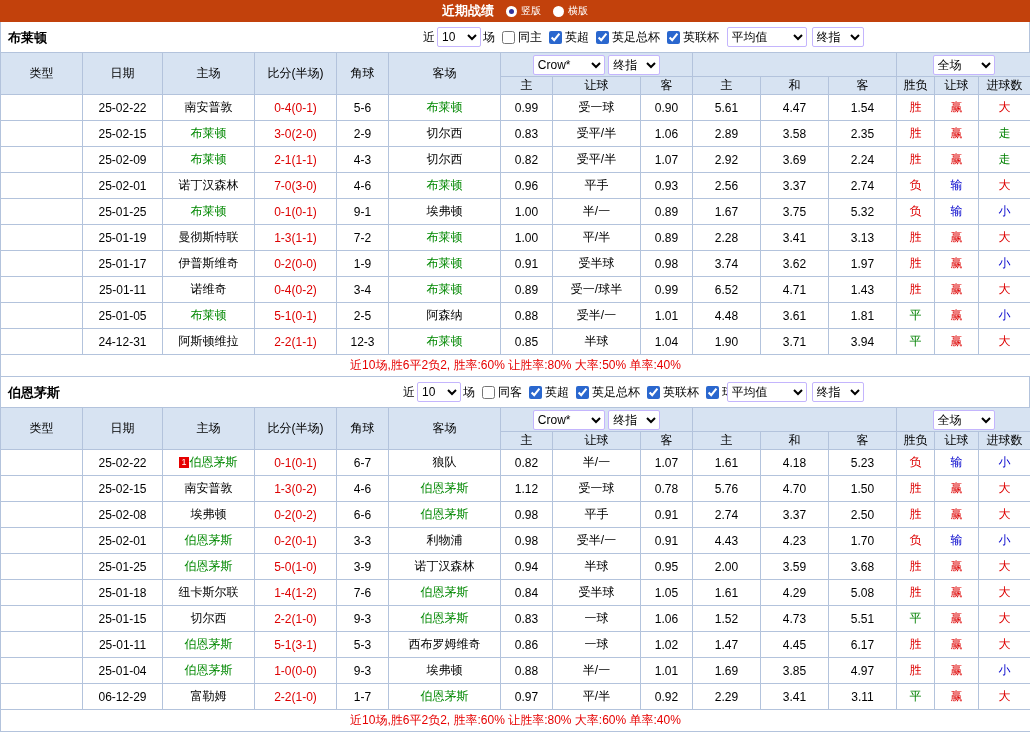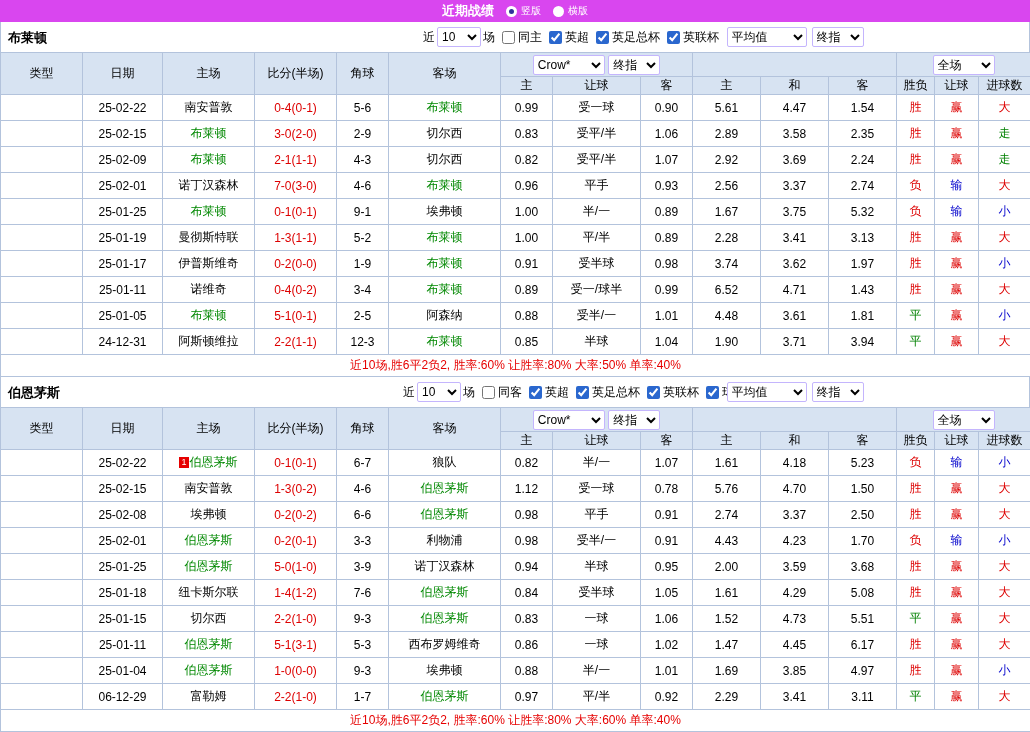--- a/index.html
+++ b/index.html
@@ -4,21 +4,21 @@
 <style>
   * { box-sizing: border-box; }
   html,body { margin:0; padding:0; }
   body {
     width:1030px; height:732px; overflow:hidden;
     font-family:"Liberation Sans", sans-serif;
     font-size:12px; color:#000; background:#fff;
   }
   
   .titlebar {
-    height:22px; background:#d946ef; color:#fff;
+    height:22px; background:#c2410c; color:#fff;
     display:flex; align-items:center; justify-content:center; gap:12px;
   }
   .titlebar .title { font-weight:bold; font-size:13px; }
   .view-opt { display:flex; align-items:center; gap:4px; font-size:10px; }
   .tb-radio {
     width:11px; height:11px; background:#fff; border-radius:50%;
     display:inline-block; position:relative;
   }
   .tb-radio.checked::after {
     content:""; position:absolute; left:3px; top:3px; width:5px; height:5px;
@@ -248,21 +248,21 @@
           <td>5.32</td>
           <td class="c-r">负</td>
           <td class="c-b">输</td>
           <td class="c-b">小</td>
         </tr>
         <tr>
           <td class="lg-red">英超</td>
           <td>25-01-19</td>
           <td>曼彻斯特联</td>
           <td class="score">1-3(1-1)</td>
-          <td>5-2</td>
+          <td>7-2</td>
           <td class="t-focus">布莱顿</td>
           <td>1.00</td>
           <td>平/半</td>
           <td>0.89</td>
           <td>2.28</td>
           <td>3.41</td>
           <td>3.13</td>
           <td class="c-r">胜</td>
           <td class="c-r">赢</td>
           <td class="c-r">大</td>

